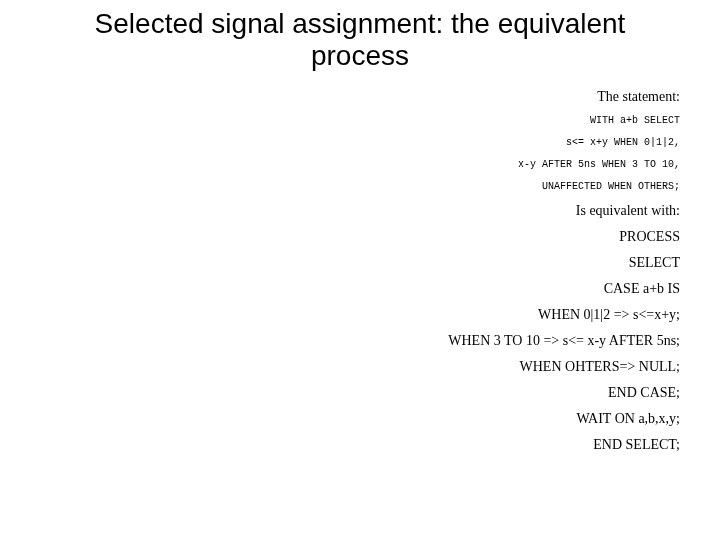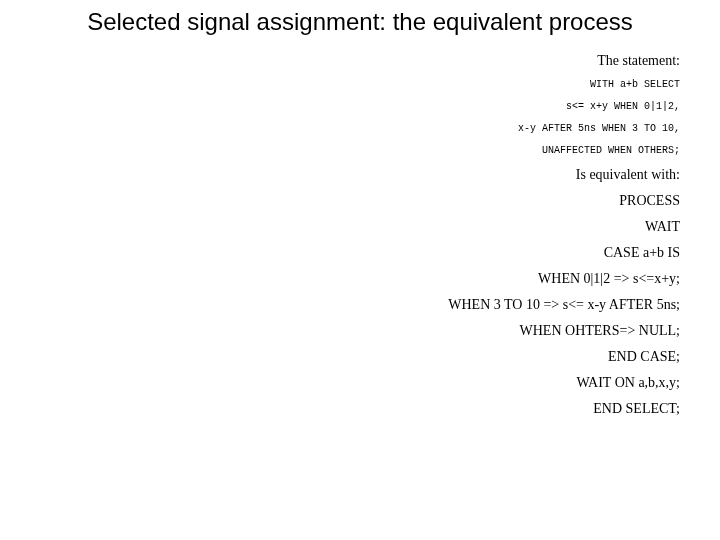--- a/index.html
+++ b/index.html
@@ -10,21 +10,21 @@
     body {
       width: 720px;
       height: 540px;
       background: #ffffff;
       font-family: "Times New Roman", Times, serif;
       color: #000000;
       padding: 8px 40px 20px 40px;
       overflow: hidden;
     }
     .title {
-      font-size: 24px;
+      font-size: 28px;
       font-weight: normal;
       text-align: center;
       margin-bottom: 18px;
       line-height: 1.15;
       font-family: Arial, Helvetica, sans-serif;
       padding: 0 30px;
     }
     .line {
       font-size: 14px;
       line-height: 1.0;
@@ -62,20 +62,20 @@
 <div class="line">The statement:</div>
 
 <div class="line mono">WITH a+b SELECT</div>
 <div class="line mono indent1">s&lt;= x+y WHEN 0|1|2,</div>
 <div class="line mono indent2">x-y AFTER 5ns WHEN 3 TO 10,</div>
 <div class="line mono indent2">UNAFFECTED WHEN OTHERS;</div>
 
 <div class="line">Is equivalent with:</div>
 
 <div class="line">PROCESS</div>
-<div class="line">WAIT</div>
+<div class="line">SELECT</div>
 <div class="line indent-case">CASE a+b IS</div>
 <div class="line indent-when">WHEN 0|1|2 =&gt; s&lt;=x+y;</div>
 <div class="line indent-when">WHEN 3 TO 10 =&gt; s&lt;= x-y AFTER 5ns;</div>
 <div class="line indent-when">WHEN OHTERS=&gt; NULL;</div>
 <div class="line indent-endcase">END CASE;</div>
 <div class="line indent-wait">WAIT ON a,b,x,y;</div>
 <div class="line">END SELECT;</div>
 
 </body></html>

